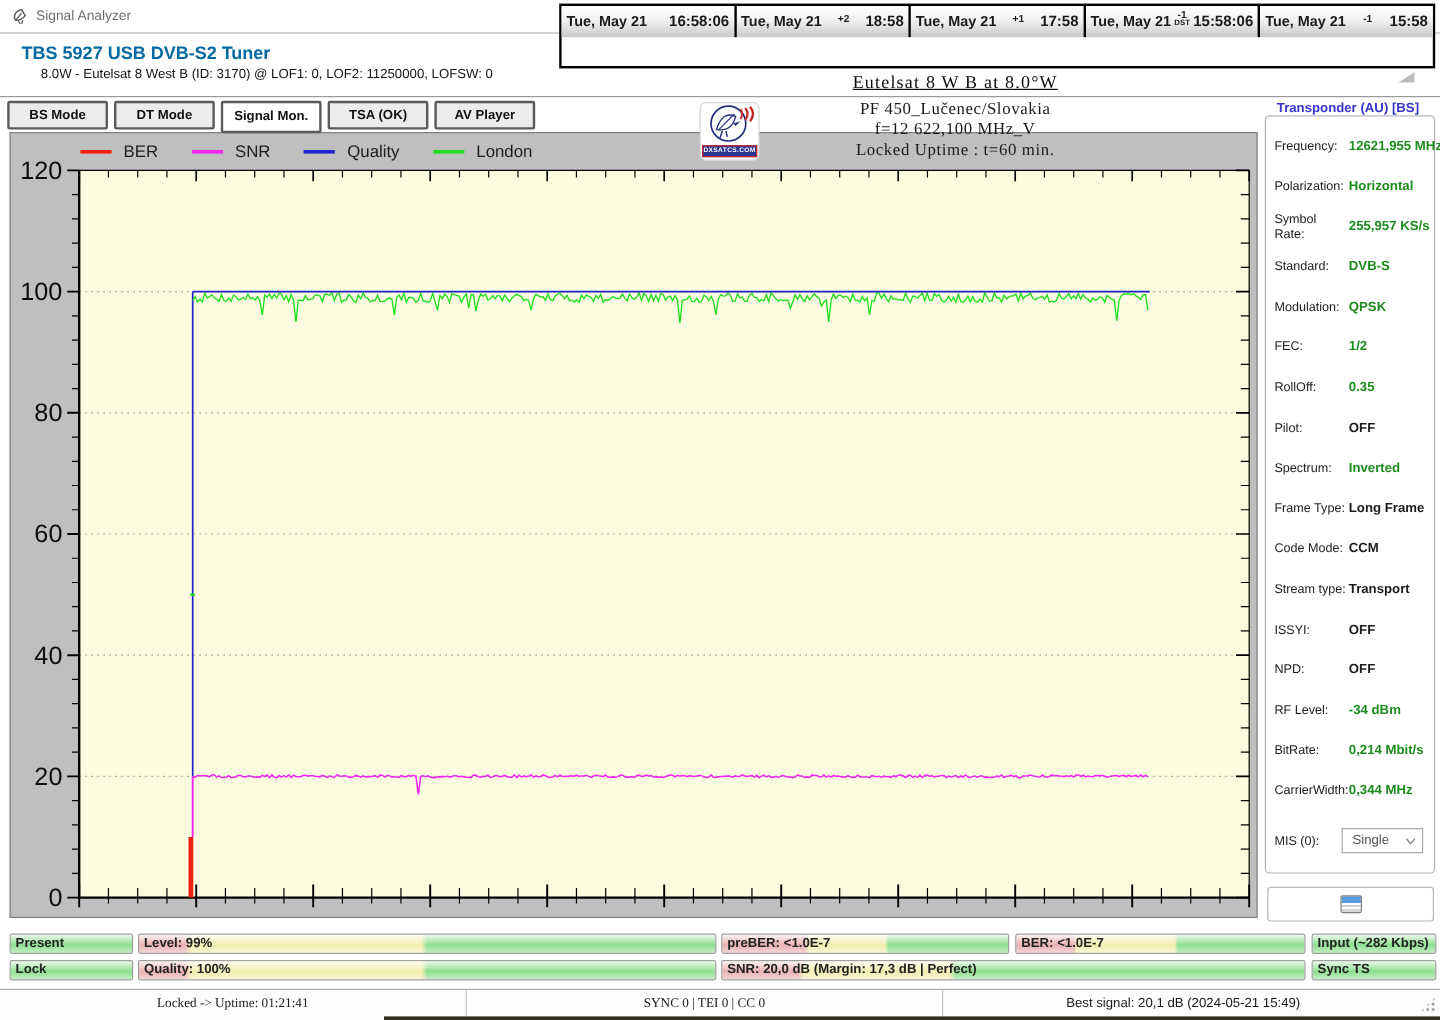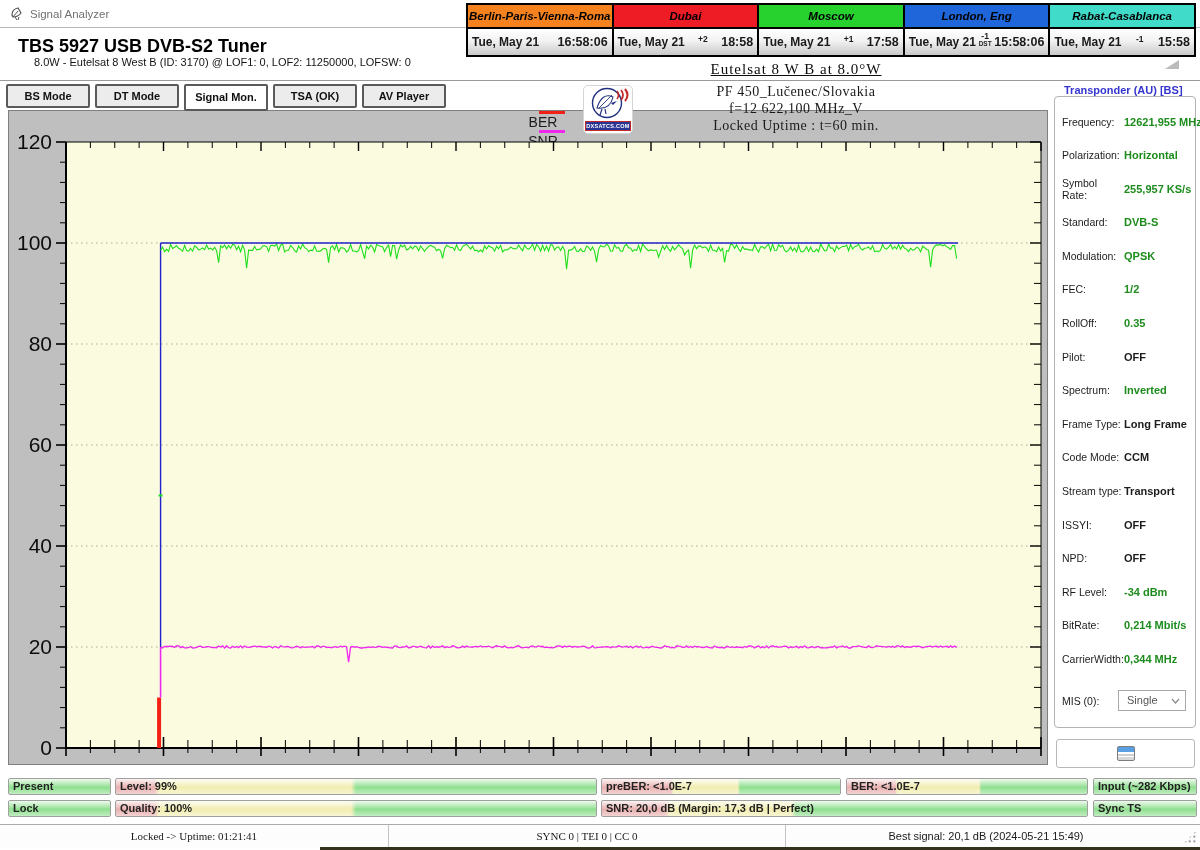--- a/index.html
+++ b/index.html
@@ -7,21 +7,21 @@
   #app{position:relative;width:1200px;height:850px;background:#fff;overflow:hidden;
        font-family:"Liberation Sans",sans-serif;color:#1a1a1a;}
 
   
   .titlebar{position:absolute;left:0;top:0;width:1200px;height:28px;background:#fff;
             border-bottom:1px solid #b9b9b9;}
   .titlebar .app-title{position:absolute;left:30px;top:0;line-height:28px;font-size:11.5px;color:#707070;}
   .titlebar .dish{position:absolute;left:10px;top:6px;}
 
   
-  .device-title{position:absolute;left:18px;top:36px;font-size:18px;font-weight:bold;color:#000000;}
+  .device-title{position:absolute;left:18px;top:36px;font-size:15px;font-weight:bold;color:#0369a1;}
   .device-sub{position:absolute;left:34px;top:56px;font-size:11px;color:#141414;}
   .header-rule{position:absolute;left:0;top:80px;width:1200px;height:0;border-top:1px solid #9a9a9a;}
 
   
   .clock-table{position:absolute;left:466px;top:3px;width:730px;height:54px;border:2px solid #000;
                background:#fff;z-index:9;}
   .clock-row{display:flex;width:100%;}
   .clock-row.head{height:24px;border-bottom:2px solid #000;}
   .clock-row.times{height:26px;}
   .clock-cell{flex:1 1 0;display:flex;align-items:center;justify-content:center;overflow:hidden;}
@@ -56,21 +56,21 @@
   
   .logo{position:absolute;left:583px;top:85px;width:50px;height:49px;background:#fff;border:1px solid #d5d5d5;
         border-radius:5px;z-index:8;display:flex;flex-direction:column;align-items:center;}
   .logo-band{margin-top:1px;width:46px;background:#283593;color:#fff;font-size:5.5px;font-weight:bold;
              text-align:center;letter-spacing:.3px;padding:1px 0;border:1px solid #c62828;}
 
   
   .chart-panel{position:absolute;left:8px;top:110px;width:1040px;height:655px;background:#bfbfbf;
                border:1px solid #7f7f7f;}
   .legend-row{position:absolute;left:0;top:0;width:100%;height:30px;display:flex;align-items:center;
-              padding-left:58px;flex-direction:column;}
+              padding-left:58px;}
   .leg-line{width:26px;height:3px;margin-right:10px;flex:none;}
   .leg-label{font-size:14px;color:#1c1c1c;margin-right:28px;white-space:nowrap;}
   .chartsvg{position:absolute;left:0;top:0;}
 
   
   .gbox{position:absolute;left:1054px;top:96px;width:142px;height:632px;border:1px solid #b3b3b3;
         border-radius:4px;background:#fff;}
   .gtitle{position:absolute;left:1060px;top:84px;background:#fff;padding:0 4px;z-index:2;
           color:#3434cf;font-size:11px;font-weight:bold;}
   .trows{position:absolute;left:1062px;top:111px;width:130px;}
@@ -119,37 +119,20 @@
       <line x1="9" y1="11" x2="8" y2="14" stroke="#555" stroke-width="1"></line>
     </svg>
     <span class="app-title">Signal Analyzer</span>
   </div>
 
   <div class="device-title">TBS 5927 USB DVB-S2 Tuner</div>
   <div class="device-sub">8.0W - Eutelsat 8 West B (ID: 3170) @ LOF1: 0, LOF2: 11250000, LOFSW: 0</div>
   <div class="header-rule"></div>
 
   <div class="clock-table">
-    <div class="clock-row head" id="clock-head">
-        <div class="clock-cell" style="background: rgb(245, 130, 31);">
-          <span class="city-label">Berlin-Paris-Vienna-Roma</span>
-        </div>
-        <div class="clock-cell" style="background: rgb(238, 28, 37);">
-          <span class="city-label">Dubai</span>
-        </div>
-        <div class="clock-cell" style="background: rgb(39, 209, 46);">
-          <span class="city-label">Moscow</span>
-        </div>
-        <div class="clock-cell" style="background: rgb(30, 102, 217);">
-          <span class="city-label">London, Eng</span>
-        </div>
-        <div class="clock-cell" style="background: rgb(65, 219, 201);">
-          <span class="city-label">Rabat-Casablanca</span>
-        </div>
-      </div>
     <div class="clock-row times" id="clock-times">
         <div class="clock-cell time-cell">
           <span class="clock-date">Tue, May 21</span>
           <span class="off-wrap"></span>
           <span class="clock-time">16:58:06</span>
         </div>
         <div class="clock-cell time-cell">
           <span class="clock-date">Tue, May 21</span>
           <span class="off-wrap">
             <span class="off-sup">+2</span>

